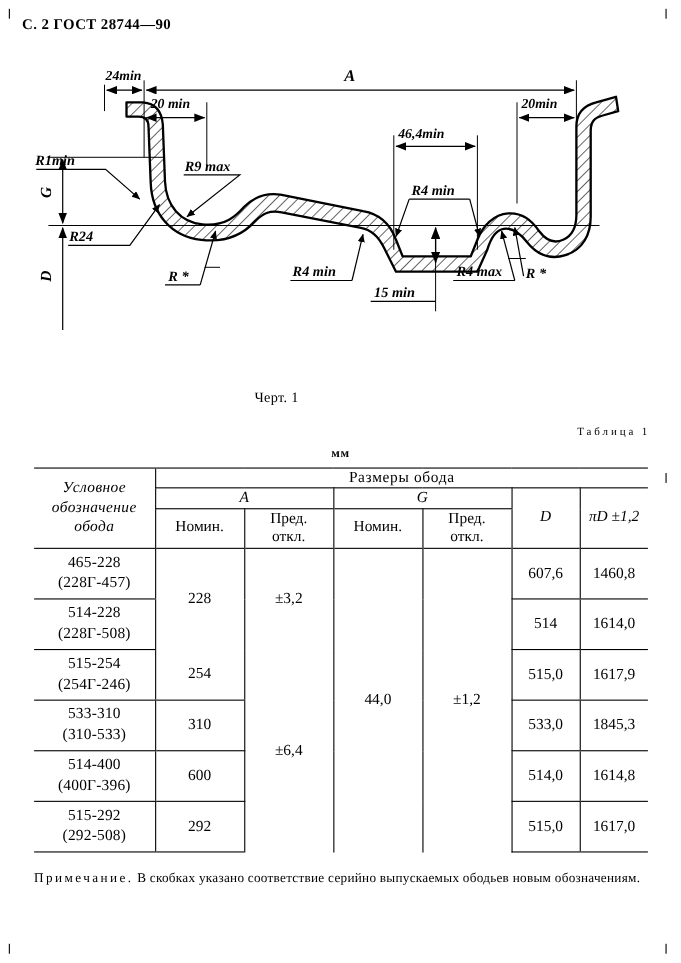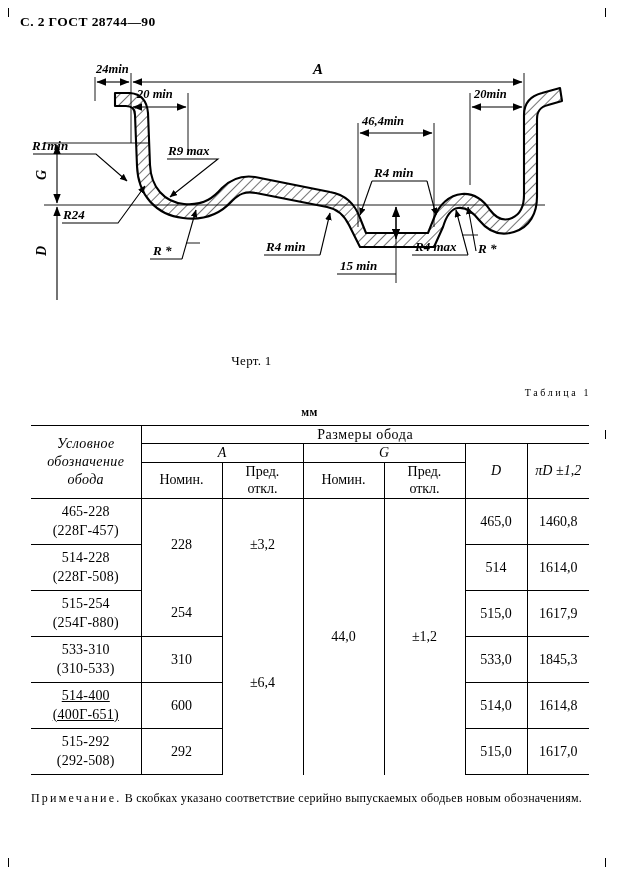--- a/index.html
+++ b/index.html
@@ -326,58 +326,58 @@
 
         <tr>
           <td class="bt bb cell-name" style="height:45px;">
             <div>465-228</div>
             <div>(228Г-457)</div>
           </td>
           <td class="bt bl cell-val" rowspan="2">228</td>
           <td class="bt bl cell-val" rowspan="2">±3,2</td>
           <td class="bt bl cell-val" rowspan="6">44,0</td>
           <td class="bt bl cell-val" rowspan="6">±1,2</td>
-          <td class="bt bb bl cell-val">465,0</td>
+          <td class="bt bb bl cell-val">607,6</td>
           <td class="bt bb bl cell-val">1460,8</td>
         </tr>
 
         <tr>
           <td class="bb cell-name" style="height:45px;">
             <div>514-228</div>
             <div>(228Г-508)</div>
           </td>
           <td class="bb bl cell-val">514</td>
           <td class="bb bl cell-val">1614,0</td>
         </tr>
 
         <tr>
           <td class="bb cell-name" style="height:45px;">
             <div>515-254</div>
-            <div>(254Г-880)</div>
+            <div>(254Г-246)</div>
           </td>
           <td class="bb bl cell-val">254</td>
           <td class="bl cell-val" rowspan="4">±6,4</td>
           <td class="bb bl cell-val">515,0</td>
           <td class="bb bl cell-val">1617,9</td>
         </tr>
 
         <tr>
           <td class="bb cell-name" style="height:45px;margin-top:48px;">
             <div>533-310</div>
             <div>(310-533)</div>
           </td>
           <td class="bb bl cell-val">310</td>
           <td class="bb bl cell-val">533,0</td>
           <td class="bb bl cell-val">1845,3</td>
         </tr>
 
         <tr>
-          <td class="bb cell-name" style="height:45px;text-decoration:underline;">
+          <td class="bb cell-name" style="height:45px;">
             <div>514-400</div>
-            <div>(400Г-651)</div>
+            <div>(400Г-396)</div>
           </td>
           <td class="bb bl cell-val">600</td>
           <td class="bb bl cell-val">514,0</td>
           <td class="bb bl cell-val">1614,8</td>
         </tr>
 
         <tr>
           <td class="bbh cell-name" style="height:45px;">
             <div>515-292</div>
             <div>(292-508)</div>

